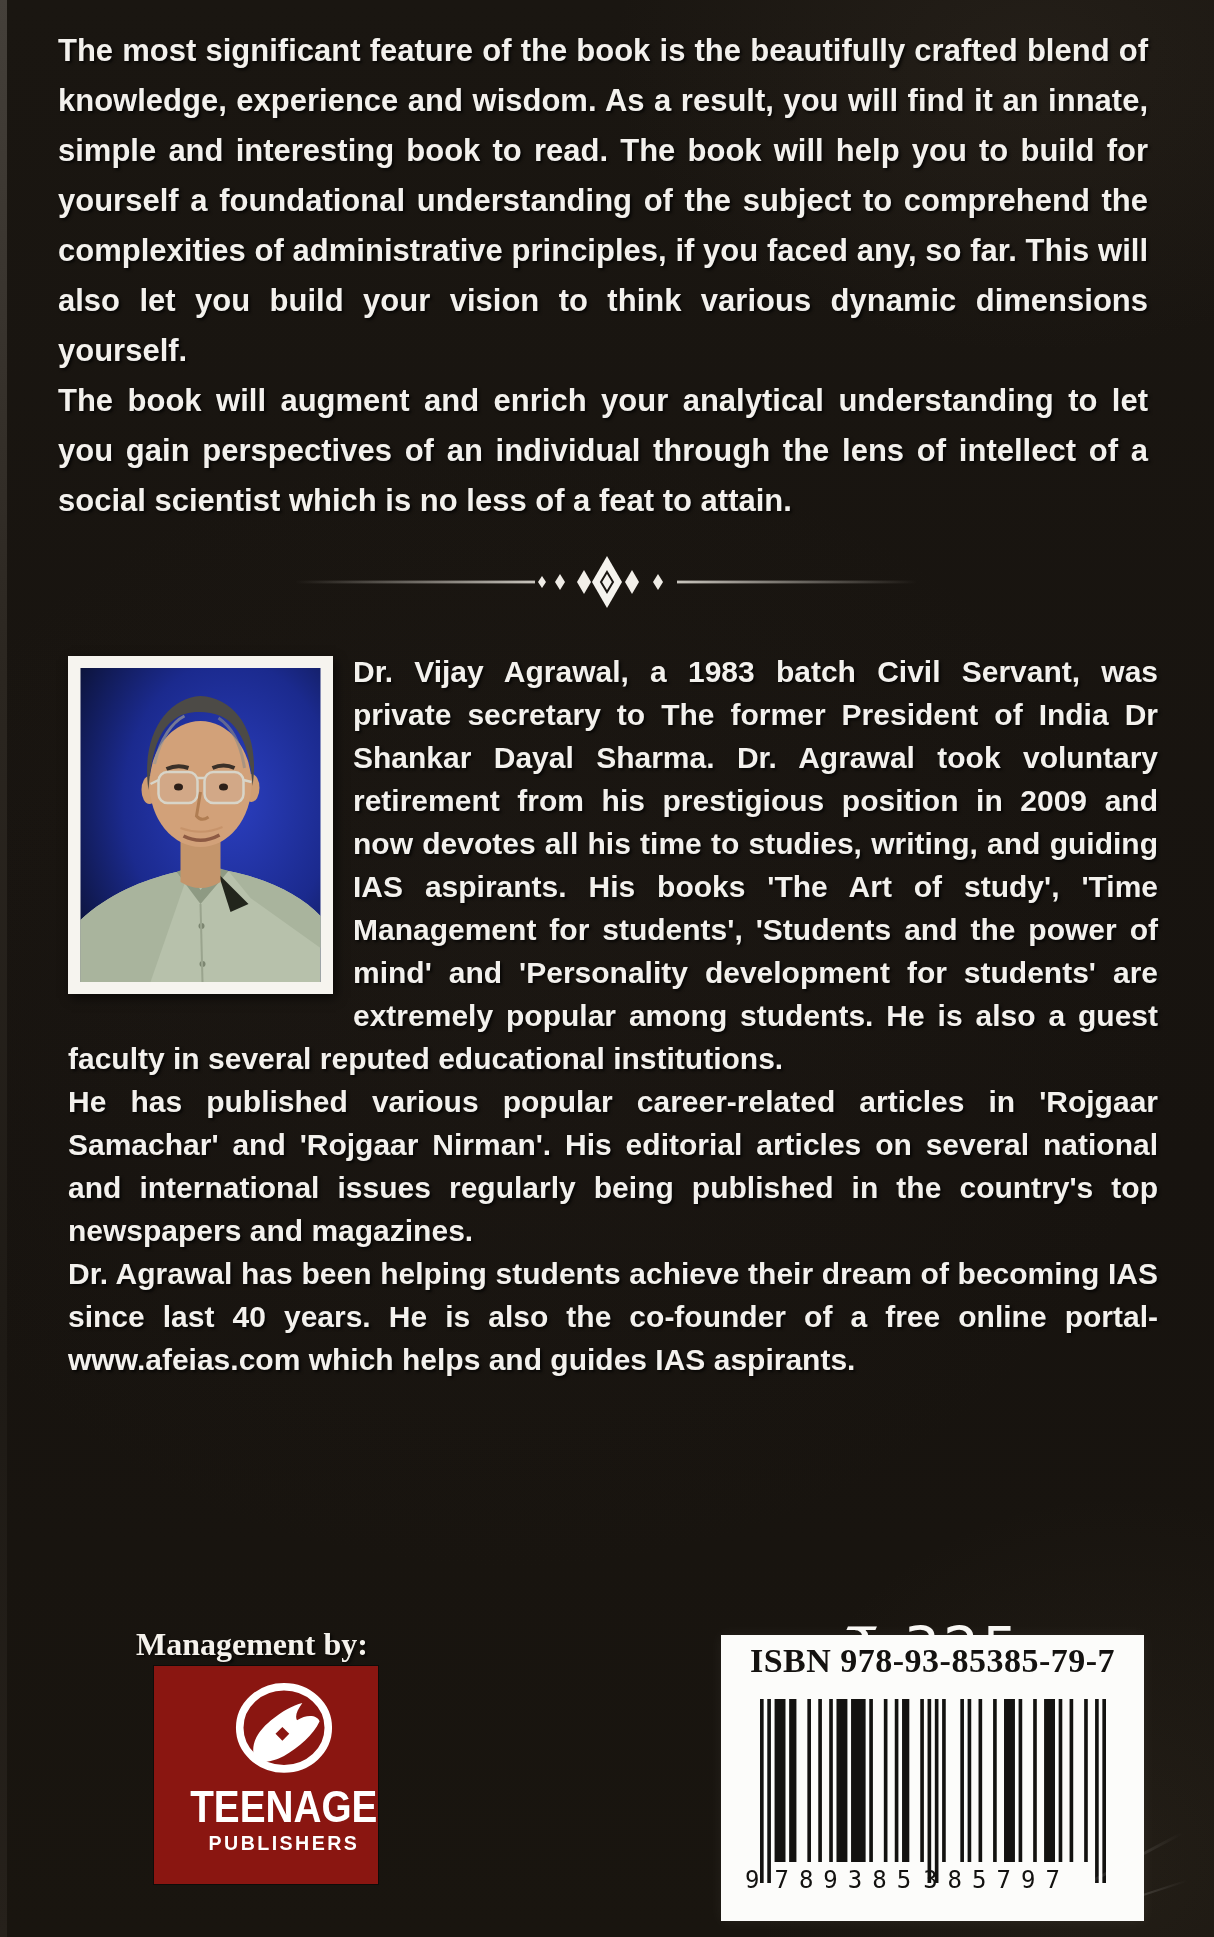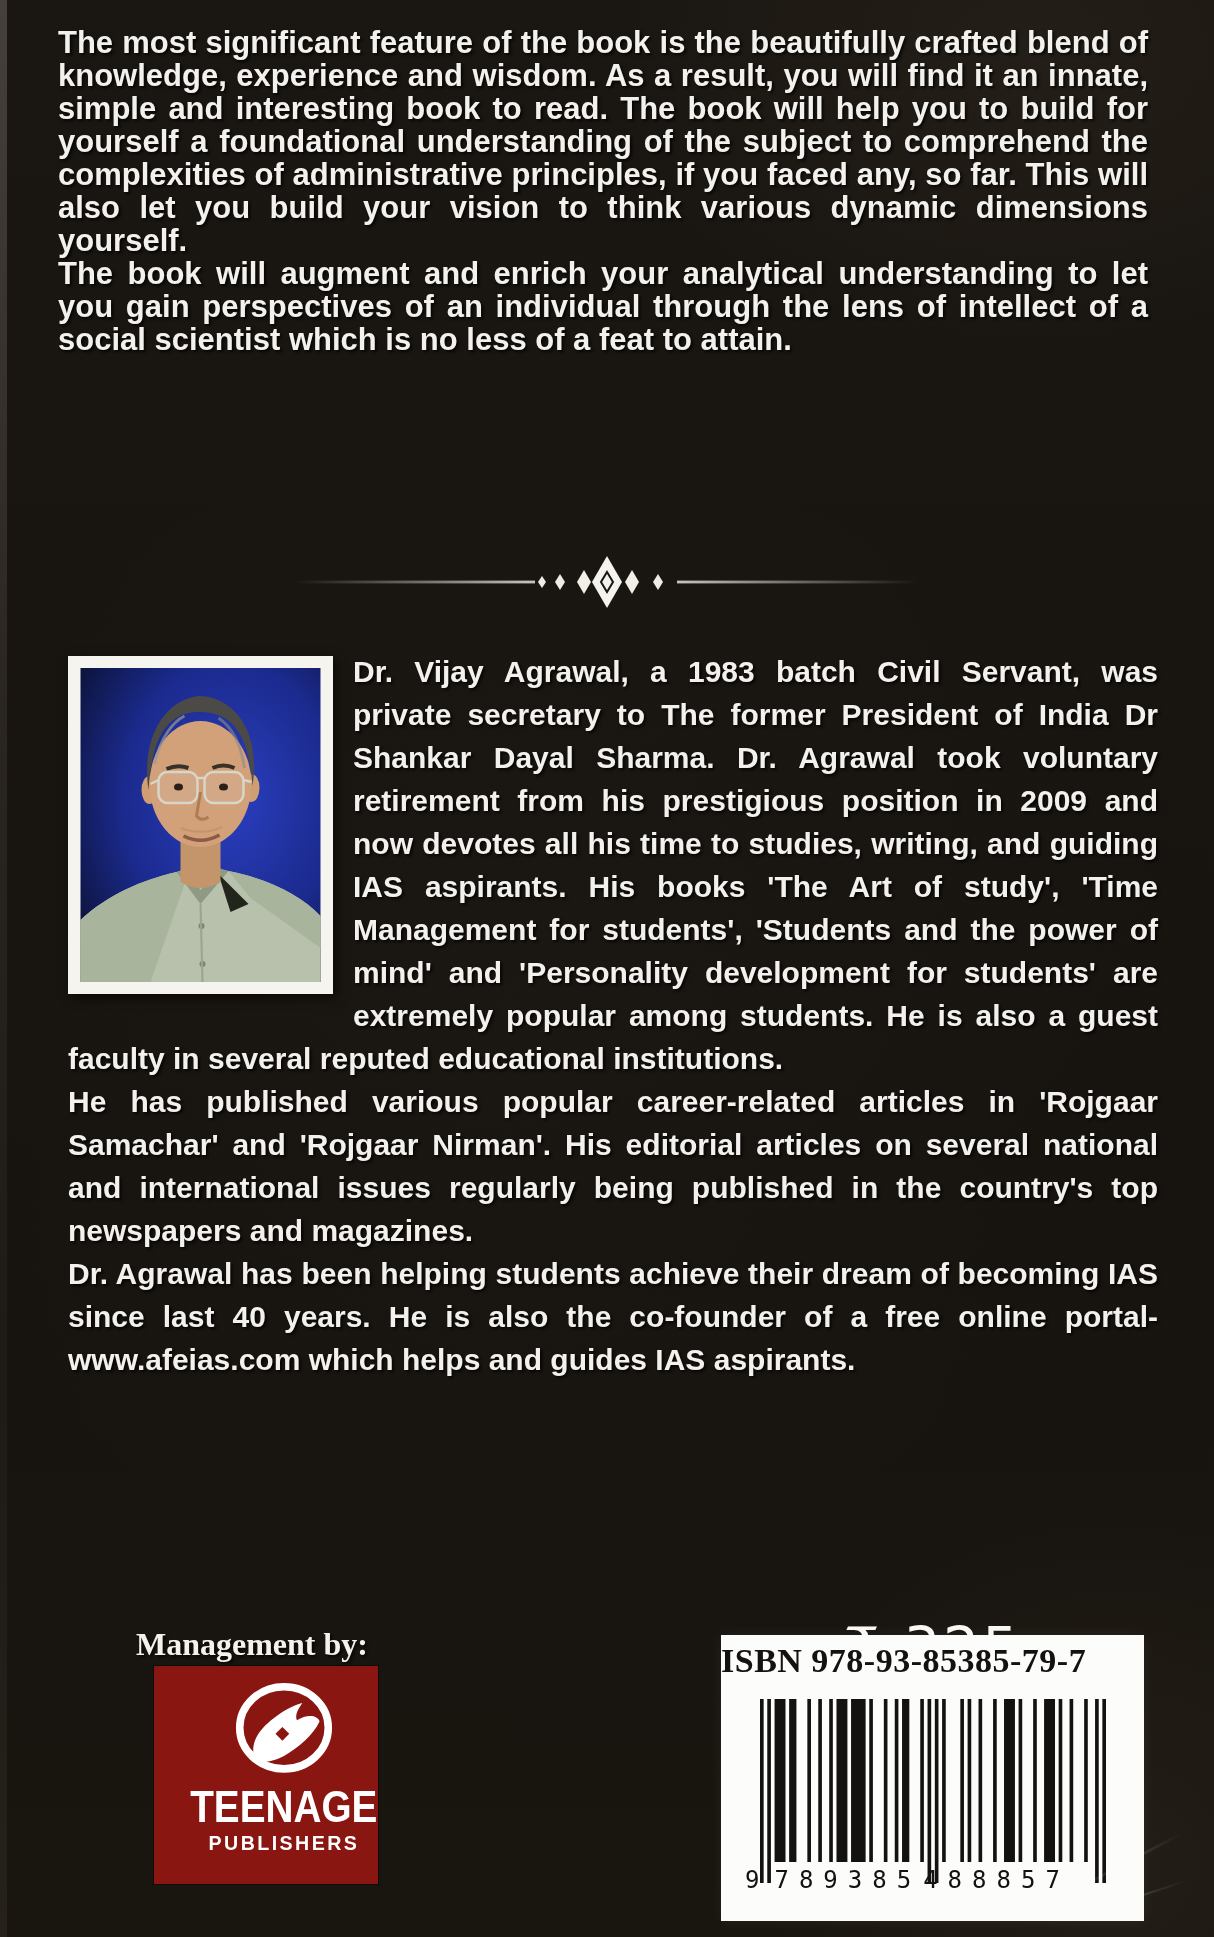--- a/index.html
+++ b/index.html
@@ -9,21 +9,21 @@
       radial-gradient(ellipse 600px 420px at 85% 3%, rgba(86,74,60,.16), transparent 70%),
       radial-gradient(ellipse 520px 520px at 92% 96%, rgba(96,84,68,.14), transparent 70%),
       radial-gradient(ellipse 900px 760px at 42% 52%, rgba(58,50,42,.10), transparent 75%),
       linear-gradient(#1a1611,#17130f 60%,#19150f);
     font-family:"Liberation Sans",sans-serif; color:#f3f1ed;
   }
   .edge-strip{position:absolute;left:0;top:0;width:7px;height:100%;
     background:linear-gradient(180deg,#45403a,#2b2620 35%,#1e1a15 70%,#26211b);}
   
   .blurb{position:absolute;top:26px;left:58px;width:1090px;
-    font-weight:700;font-size:31px;line-height:33px;text-align:justify;
+    font-weight:700;font-size:31px;line-height:50px;text-align:justify;
     text-shadow:2px 2px 3px rgba(0,0,0,.75);}
   .blurb p{margin:0;}
   .blurb p + p{}
   
   .divider{position:absolute;top:552px;left:277px;width:660px;height:60px;}
   
   .author{position:absolute;top:650px;left:68px;width:1090px;
     font-weight:700;font-size:30px;line-height:43px;text-align:justify;
     text-shadow:2px 2px 3px rgba(0,0,0,.75);}
   .author p{margin:0;}
@@ -42,21 +42,21 @@
     background:#8a1611;display:flex;flex-direction:column;align-items:center;
     box-shadow:0 0 0 1px rgba(0,0,0,.4);padding-left:35px;}
   .logo svg{margin-top:10px;}
   .logo-name{display:inline-block;font-weight:700;font-size:45px;line-height:46px;
     letter-spacing:0px;color:#fff;transform:scaleX(.86);transform-origin:center;}
   .logo-type{display:inline-block;font-weight:700;font-size:20px;line-height:26px;
     letter-spacing:2.5px;color:#fff;transform:scaleX(.98);}
   
   .isbn-box{position:absolute;top:1635px;left:721px;width:423px;height:286px;
     background:#fcfcfa;box-shadow:0 0 14px rgba(255,255,255,.06);}
-  .isbn-label{margin-top:7px;font-family:"Liberation Serif",serif;
+  .isbn-label{margin-top:7px;text-align:center;font-family:"Liberation Serif",serif;
     font-weight:700;font-size:34px;letter-spacing:.5px;color:#141210;}
   .barcode-svg{position:absolute;left:39px;top:64px;}
   .digits{position:absolute;top:231px;left:24px;width:390px;
     font-family:"DejaVu Sans Mono","Liberation Mono",monospace;
     font-size:24px;color:#131210;white-space:nowrap;}
   .digits .lead{margin-right:15px;}
   .digits .grp1{letter-spacing:10px;margin-right:2px;}
   .digits .grp2{letter-spacing:10px;}
   
   .scratch{position:absolute;background:linear-gradient(90deg,transparent,rgba(255,255,255,.14),transparent);}
@@ -194,19 +194,19 @@
         <rect x="258.59" y="0" width="3.64" height="163" fill="#131210"></rect>
         <rect x="273.16" y="0" width="3.64" height="163" fill="#131210"></rect>
         <rect x="284.08" y="0" width="10.93" height="163" fill="#131210"></rect>
         <rect x="298.65" y="0" width="3.64" height="163" fill="#131210"></rect>
         <rect x="309.58" y="0" width="3.64" height="163" fill="#131210"></rect>
         <rect x="324.15" y="0" width="3.64" height="163" fill="#131210"></rect>
         <rect x="335.07" y="0" width="3.64" height="184" fill="#131210"></rect>
         <rect x="342.36" y="0" width="3.64" height="184" fill="#131210"></rect>
       </svg>
     <div class="digits">
-      <span class="lead">9</span><span class="grp1">789385</span><span class="grp2">488857</span>
+      <span class="lead">9</span><span class="grp1">789385</span><span class="grp2">385797</span>
     </div>
   </div>
 
   <div class="scratch s1"></div>
   <div class="scratch s2"></div>
 </div>
 
 </body></html>

